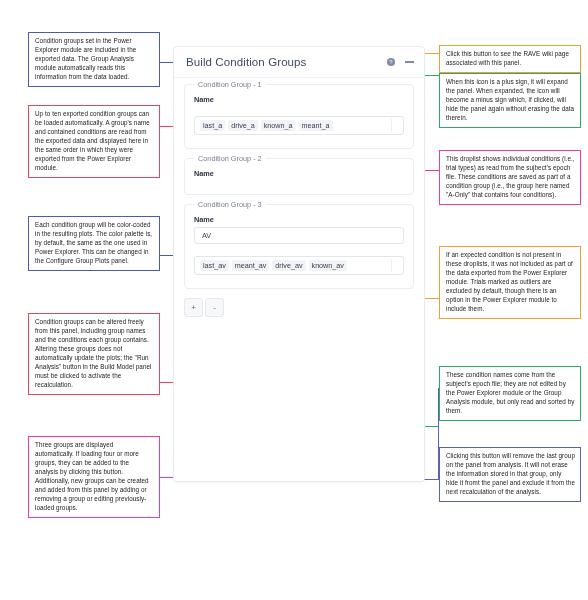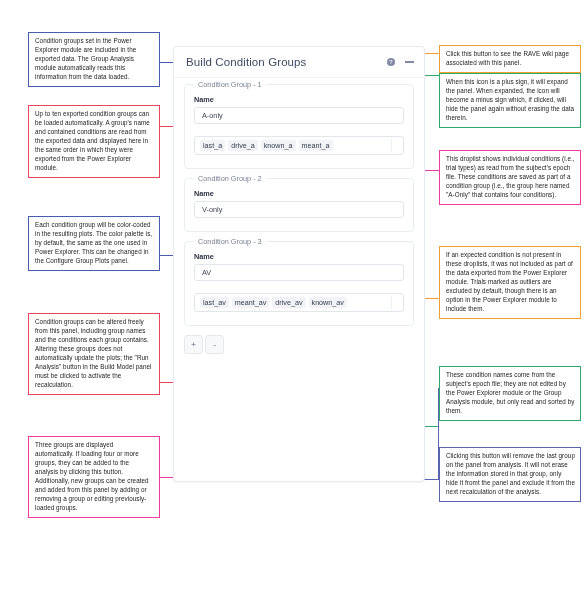--- a/index.html
+++ b/index.html
@@ -272,34 +272,32 @@
         <span class="help-icon">?</span>
         <span class="collapse-icon"></span>
       </span>
     </div>
 
     <div class="panel-body">
 
       <div class="group">
         <span class="group-legend">Condition Group - 1</span>
         <div class="field-label">Name</div>
-        <div class="text-input">A-only</div>
         <div class="droplist">
           <span class="chip">last_a</span>
           <span class="chip">drive_a</span>
           <span class="chip">known_a</span>
           <span class="chip">meant_a</span>
           <span class="droplist-divider"></span>
         </div>
       </div>
 
       <div class="group">
         <span class="group-legend">Condition Group - 2</span>
         <div class="field-label">Name</div>
-        <div class="text-input">V-only</div>
       </div>
 
       <div class="group">
         <span class="group-legend">Condition Group - 3</span>
         <div class="field-label">Name</div>
         <div class="text-input">AV</div>
         <div class="droplist">
           <span class="chip">last_av</span>
           <span class="chip">meant_av</span>
           <span class="chip">drive_av</span>

